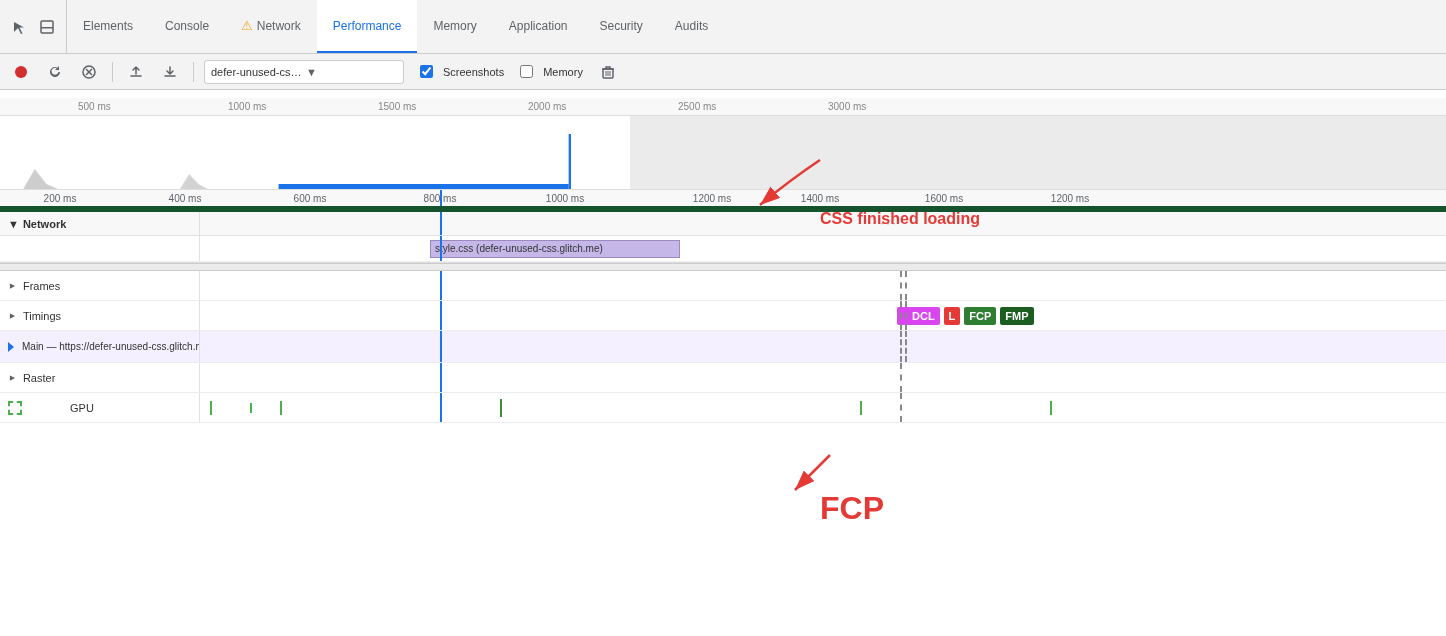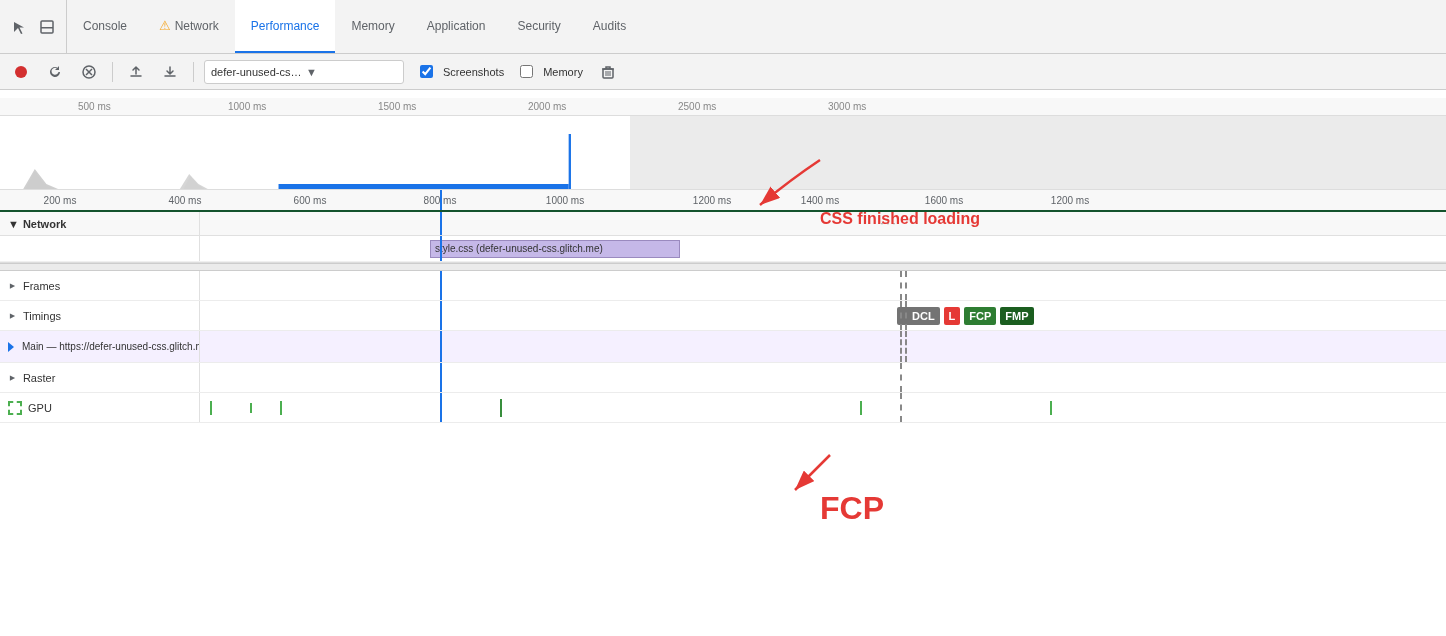--- a/index.html
+++ b/index.html
@@ -106,21 +106,21 @@
     }
     .mini-chart {
       position: absolute;
       top: 18px; left: 0; right: 0; bottom: 0;
     }
 
     
     .time-ruler {
       height: 22px;
       background: #f8f8f8;
-      border-bottom: 2px solid #14532d;
+      border-bottom: 6px solid #14532d;
       position: relative;
       display: flex;
       align-items: center;
       overflow: hidden;
     }
     .time-ruler-label {
       position: absolute;
       font-size: 10px;
       color: #5f6368;
       transform: translateX(-50%);
@@ -229,21 +229,21 @@
 
     
     .timing-badge {
       display: inline-flex; align-items: center; justify-content: center;
       padding: 1px 5px;
       border-radius: 2px;
       font-size: 11px; font-weight: bold; color: white;
       margin-right: 2px;
       height: 18px;
     }
-    .badge-dcl { background: #737373; padding-left: 15px; }
+    .badge-dcl { background: #d946ef; padding-left: 15px; }
     .badge-l { background: #e53935; }
     .badge-fcp { background: #2e7d32; }
     .badge-fmp { background: #1b5e20; }
 
     
     .main-row-label {
       width: 200px; min-width: 200px;
       display: flex; align-items: center;
       padding-left: 8px; font-size: 10px;
       color: #333; border-right: 1px solid #e0e0e0;
@@ -259,21 +259,21 @@
     
     .gpu-row {
       display: flex; align-items: center;
       height: 30px; border-bottom: 1px solid #ececec;
       background: white;
     }
     .gpu-label {
       width: 200px; min-width: 200px;
       display: flex; align-items: center;
       padding-left: 8px; font-size: 11px; color: #333;
-      border-right: 1px solid #e0e0e0; height: 100%;
+      border-right: 1px solid #e0e0e0; height: 100%; gap: 42px;
     }
     .gpu-label-dashes {
       width: 14px; height: 14px;
       border: 2px dashed #4caf50;
       margin-right: 6px;
       display: flex; align-items: center; justify-content: center;
     }
     .gpu-content {
       flex: 1; position: relative; height: 100%; overflow: hidden;
       background: white;
@@ -321,20 +321,23 @@
         </svg>
     </div>
     <div class="tab-bar-icon">
       <svg width="14" height="14" viewBox="0 0 14 14">
           <rect x="1" y="1" width="12" height="12" rx="1" fill="none" stroke="#5f6368" stroke-width="1.5"></rect>
           <rect x="1" y="7" width="12" height="1.5" fill="#5f6368"></rect>
         </svg>
     </div>
   </div>
 
+  <div class="tab-item">
+    <span>Elements</span>
+  </div>
   <div class="tab-item">
     <span>Console</span>
   </div>
   <div class="tab-item">
     <span class="warn-icon">⚠</span>
     <span>Network</span>
   </div>
   <div class="tab-item active">
     <span>Performance</span>
   </div>

